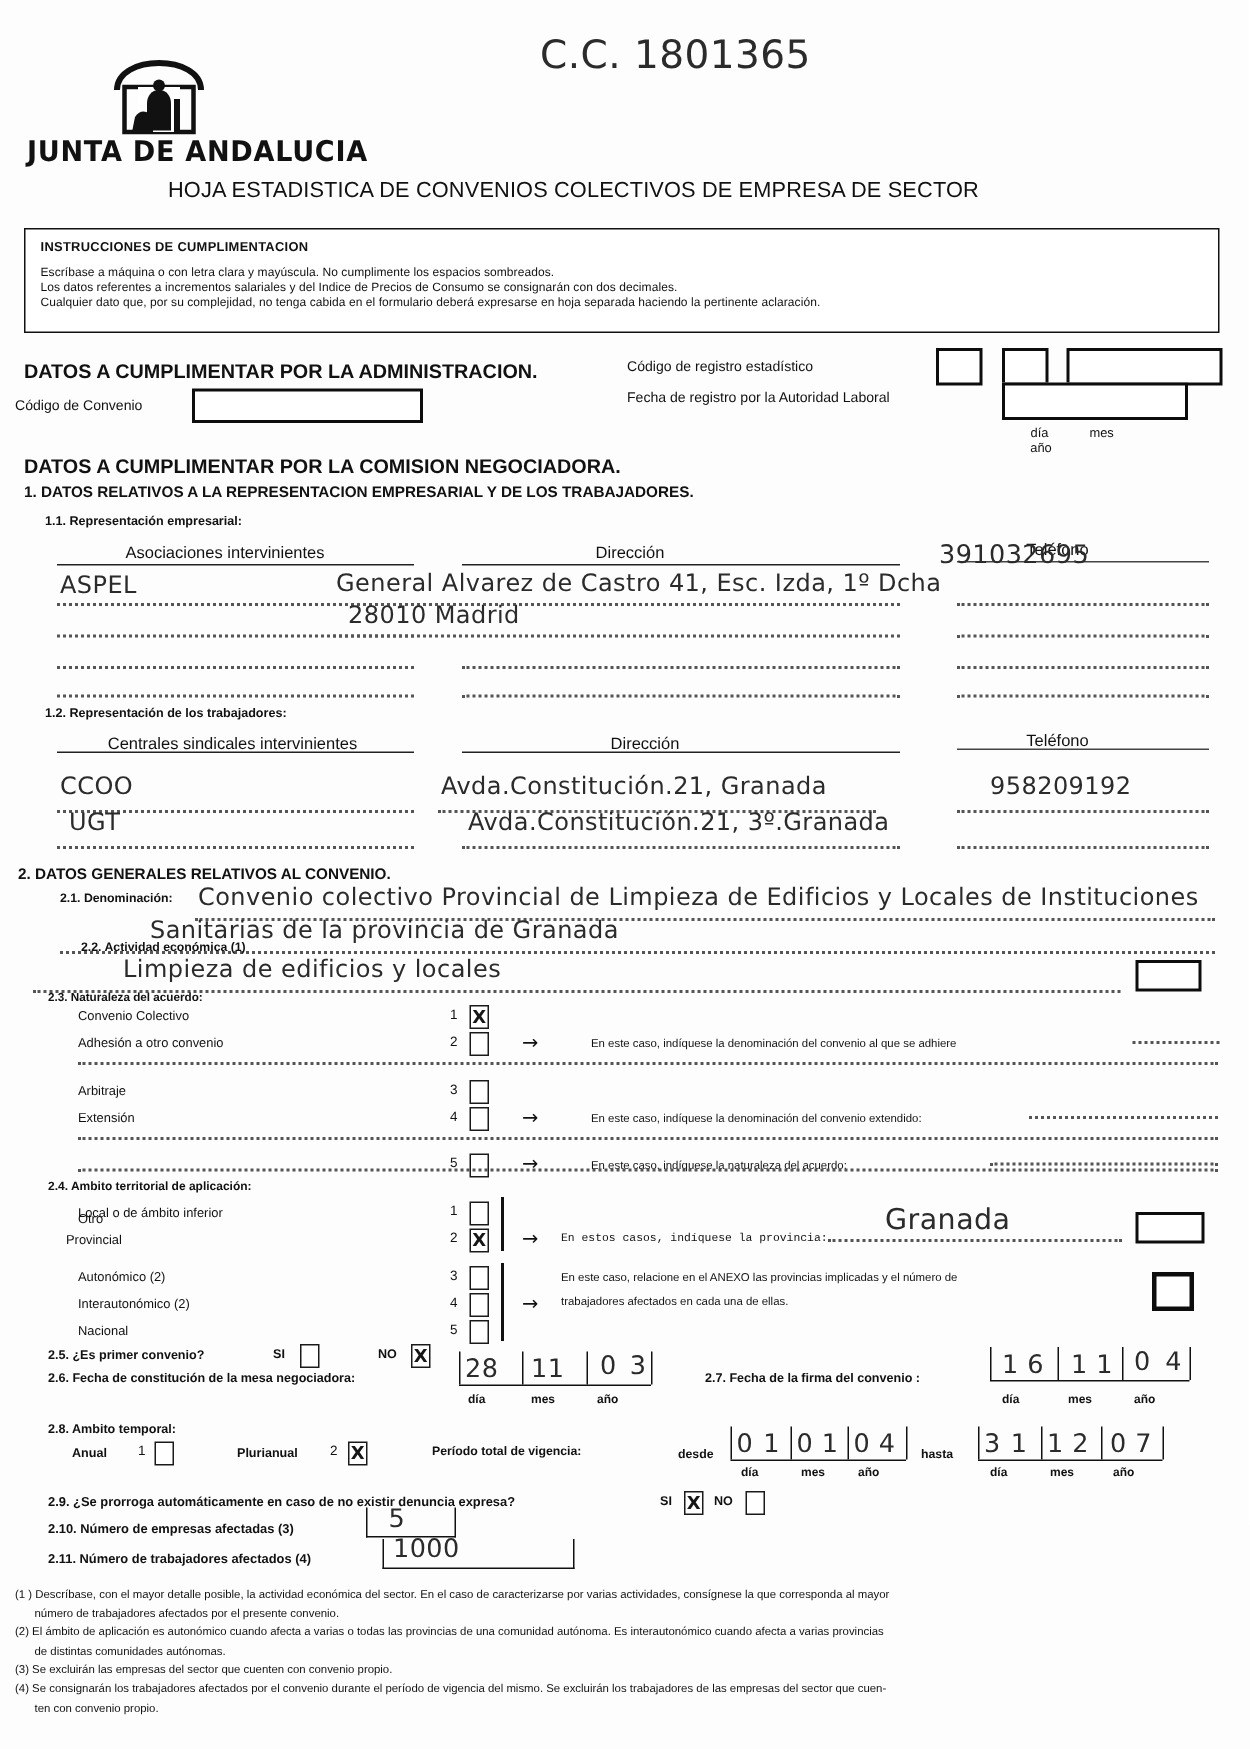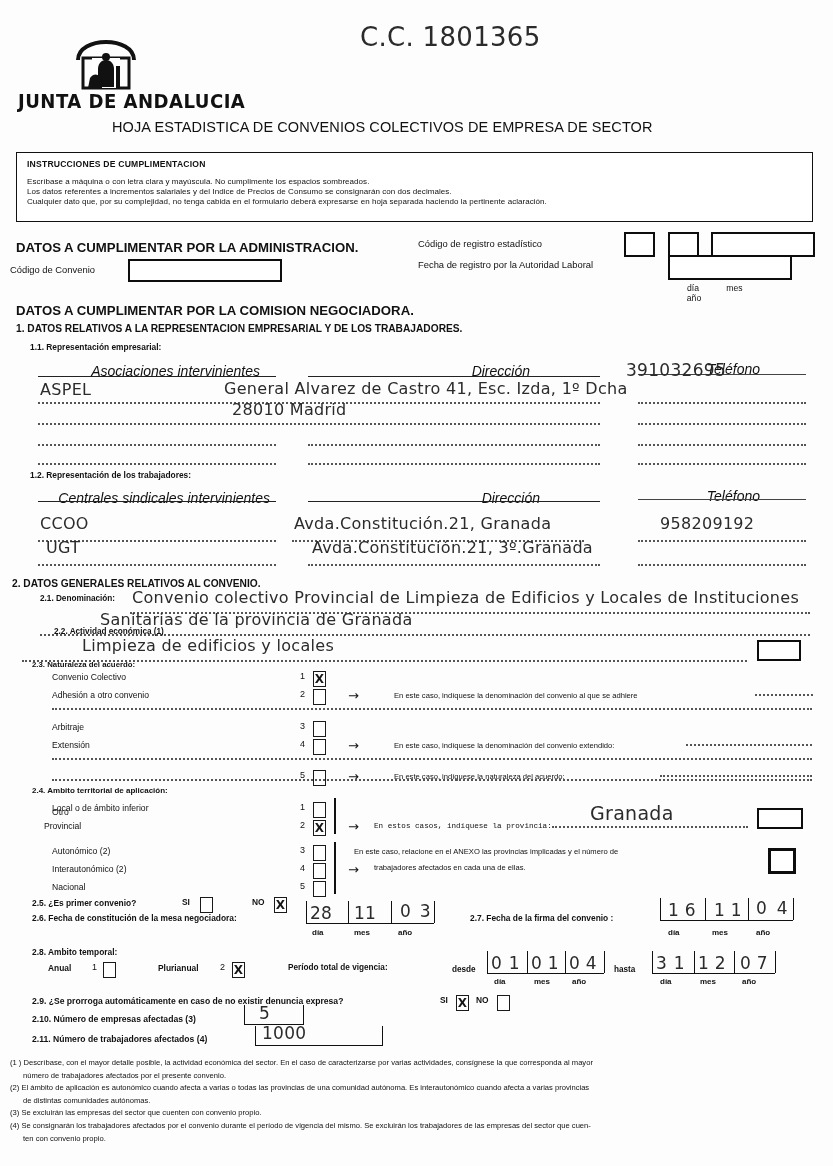--- a/index.html
+++ b/index.html
@@ -61,21 +61,21 @@
   #freg-box{left:668px;top:255px;width:120px;height:21px;}
   .dmy{font-size:8.6px;}
   #dmy1{left:674px;top:283px;width:120px;}
   .dmy span{display:inline-block;}
 
   #adm2{left:16px;top:303px;font-size:13.2px;font-weight:bold;}
   #s1{left:16px;top:323px;font-size:10.2px;font-weight:bold;}
   #s11{left:30px;top:342px;font-size:8.4px;font-weight:bold;}
 
   
-  .colh{font-size:14px;text-align:right;font-style:italic;}
+  .colh{font-size:11px;text-align:center;}
   #t1h1{left:40px;top:363px;width:220px;}
   #t1h2{left:310px;top:363px;width:220px;}
   #t1h3{left:650px;top:361px;width:110px;}
   #t1r1{left:38px;top:374px;width:238px;height:2px;border-bottom:1.8px solid #222;}
   #t1r2{left:308px;top:374px;width:292px;height:2px;border-bottom:1.8px solid #222;}
   #t1r3{left:638px;top:372px;width:168px;height:2px;border-bottom:1.6px solid #444;}
   .hcell{font-size:16px;}
 
   
   #s12{left:30px;top:470px;font-size:8.4px;font-weight:bold;}
@@ -311,21 +311,21 @@
   <div class="abs optrow" style="left:52px;top:864px;">Interautonómico (2)</div>
   <div class="abs optnum" style="left:300px;top:863px;">4</div>
   <div class="abs" style="left:313px;top:862px;"><span class="chk"></span></div>
   <div class="abs arrow" style="left:348px;top:862px;">→</div>
 
   <div class="abs optrow" style="left:52px;top:882px;">Nacional</div>
   <div class="abs optnum" style="left:300px;top:881px;">5</div>
   <div class="abs" style="left:313px;top:880px;"><span class="chk"></span></div>
   <div class="abs" style="left:334px;top:842px;width:1.6px;height:52px;background:#111;"></div>
 
-  <div class="abs optnote" style="left:354px;top:847px;">En este caso, relacione en el ANEXO las provincias implicadas y el número de</div>
+  <div class="abs optnote" style="left:374px;top:847px;">En este caso, relacione en el ANEXO las provincias implicadas y el número de</div>
   <div class="abs optnote" style="left:374px;top:863px;">trabajadores afectados en cada una de ellas.</div>
   <div class="abs boxo" id="sec24box2"></div>
 
   <div class="abs" style="left:32px;top:898px;font-size:8.4px;font-weight:bold;">2.5. ¿Es primer convenio?</div>
   <div class="abs" style="left:182px;top:897px;font-size:8.4px;font-weight:bold;">SI</div>
   <div class="abs" style="left:200px;top:896px;"><span class="chk"></span></div>
   <div class="abs" style="left:252px;top:897px;font-size:8.4px;font-weight:bold;">NO</div>
   <div class="abs" style="left:274px;top:896px;"><span class="chk x"></span></div>
 
   <div class="abs" style="left:32px;top:913px;font-size:8.4px;font-weight:bold;">2.6. Fecha de constitución de la mesa negociadora:</div>

